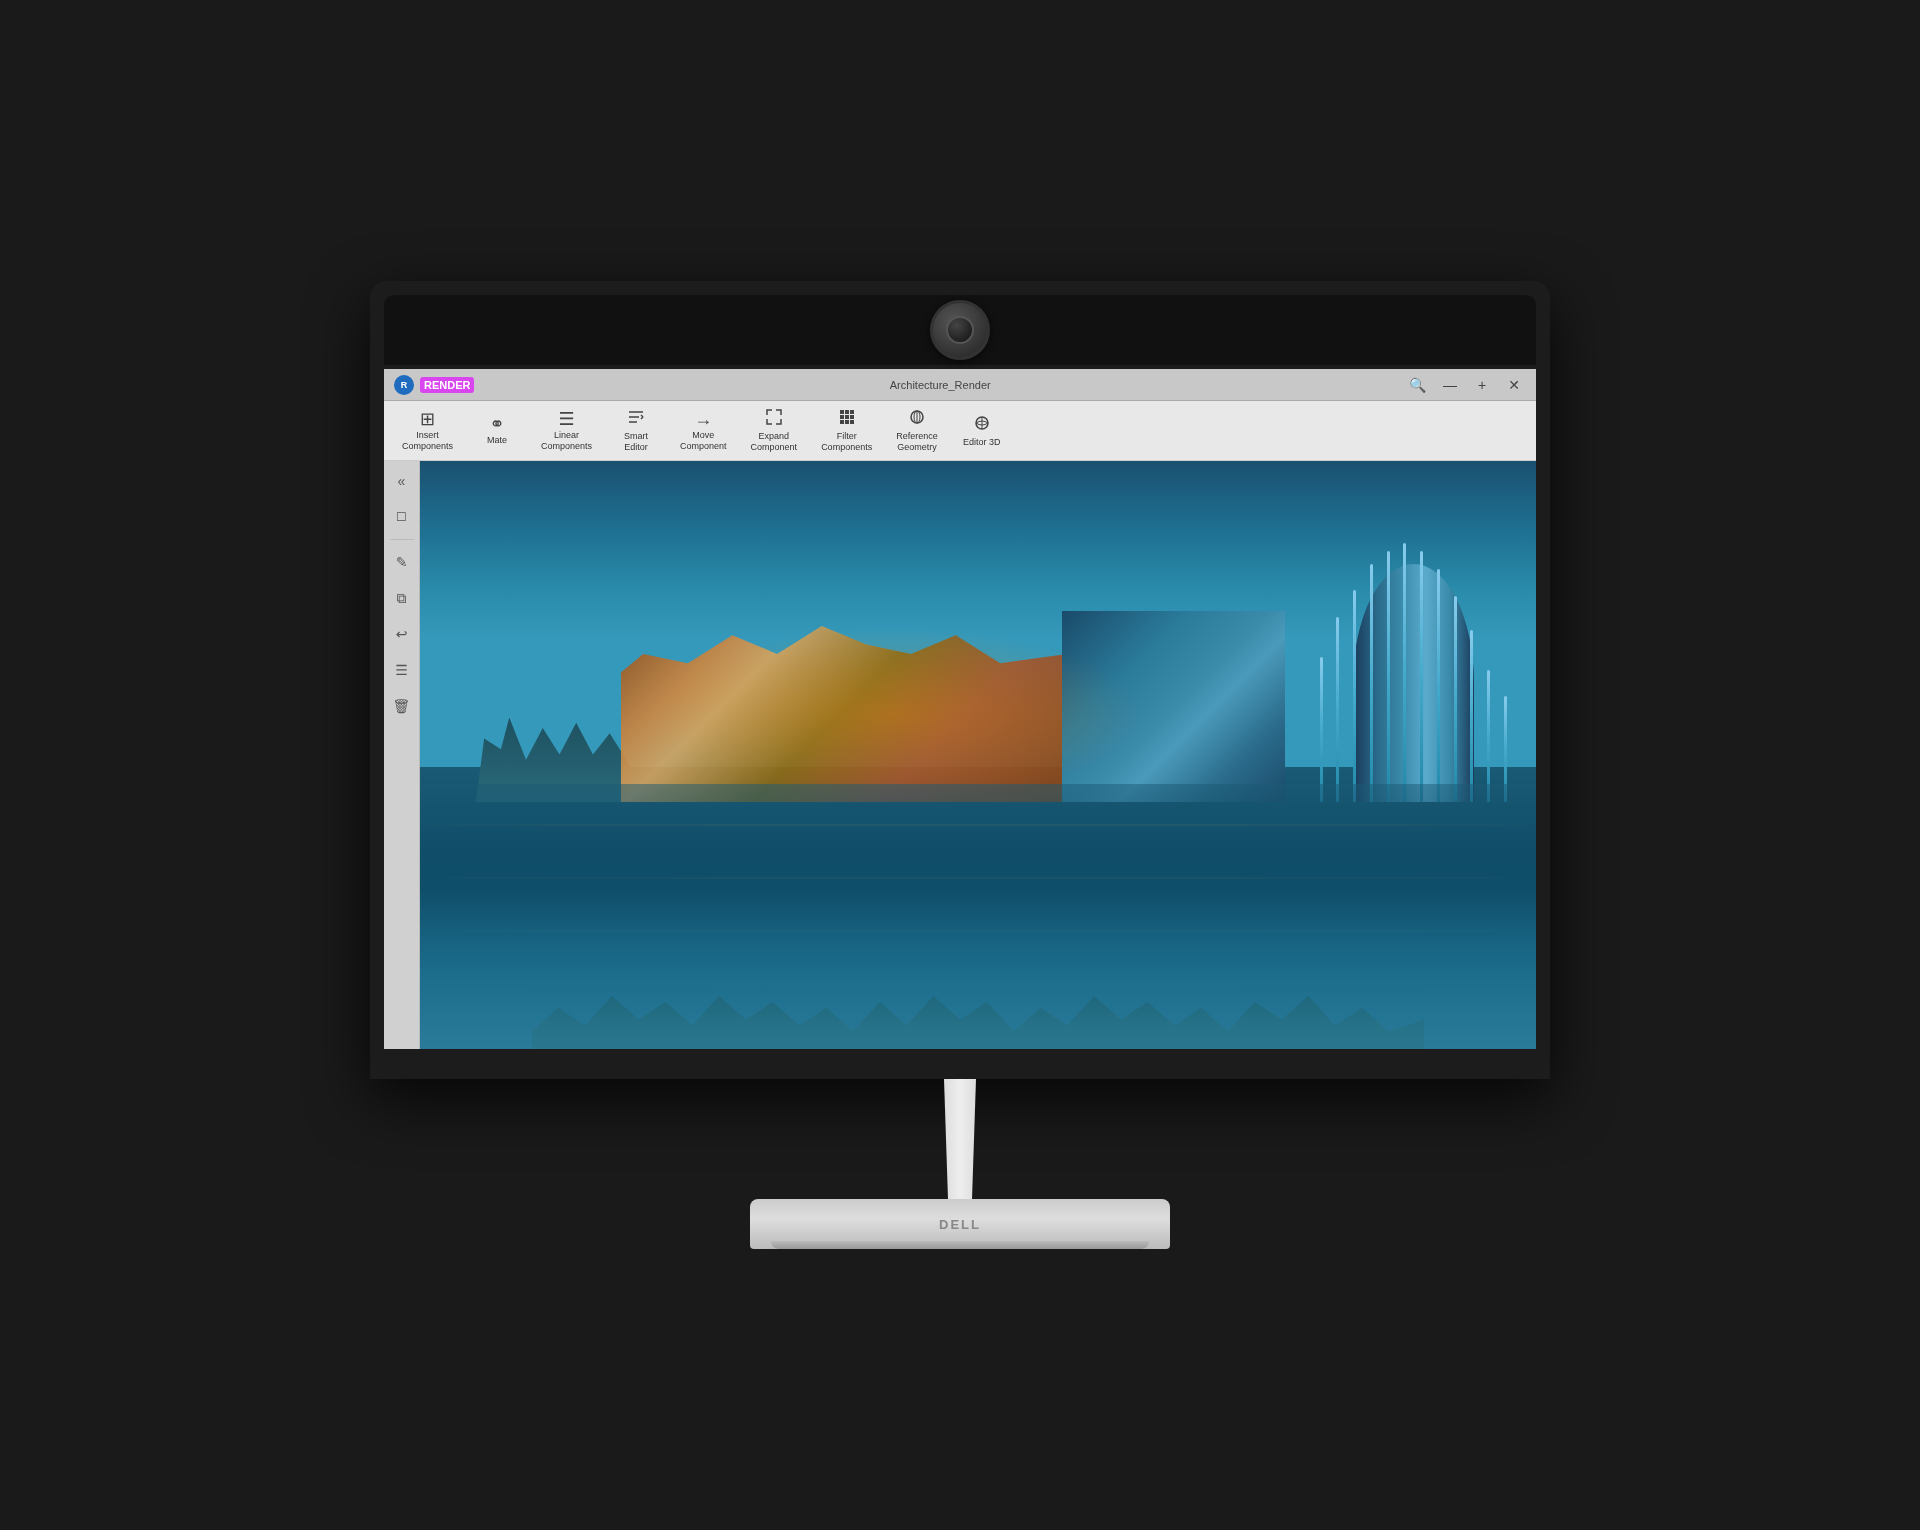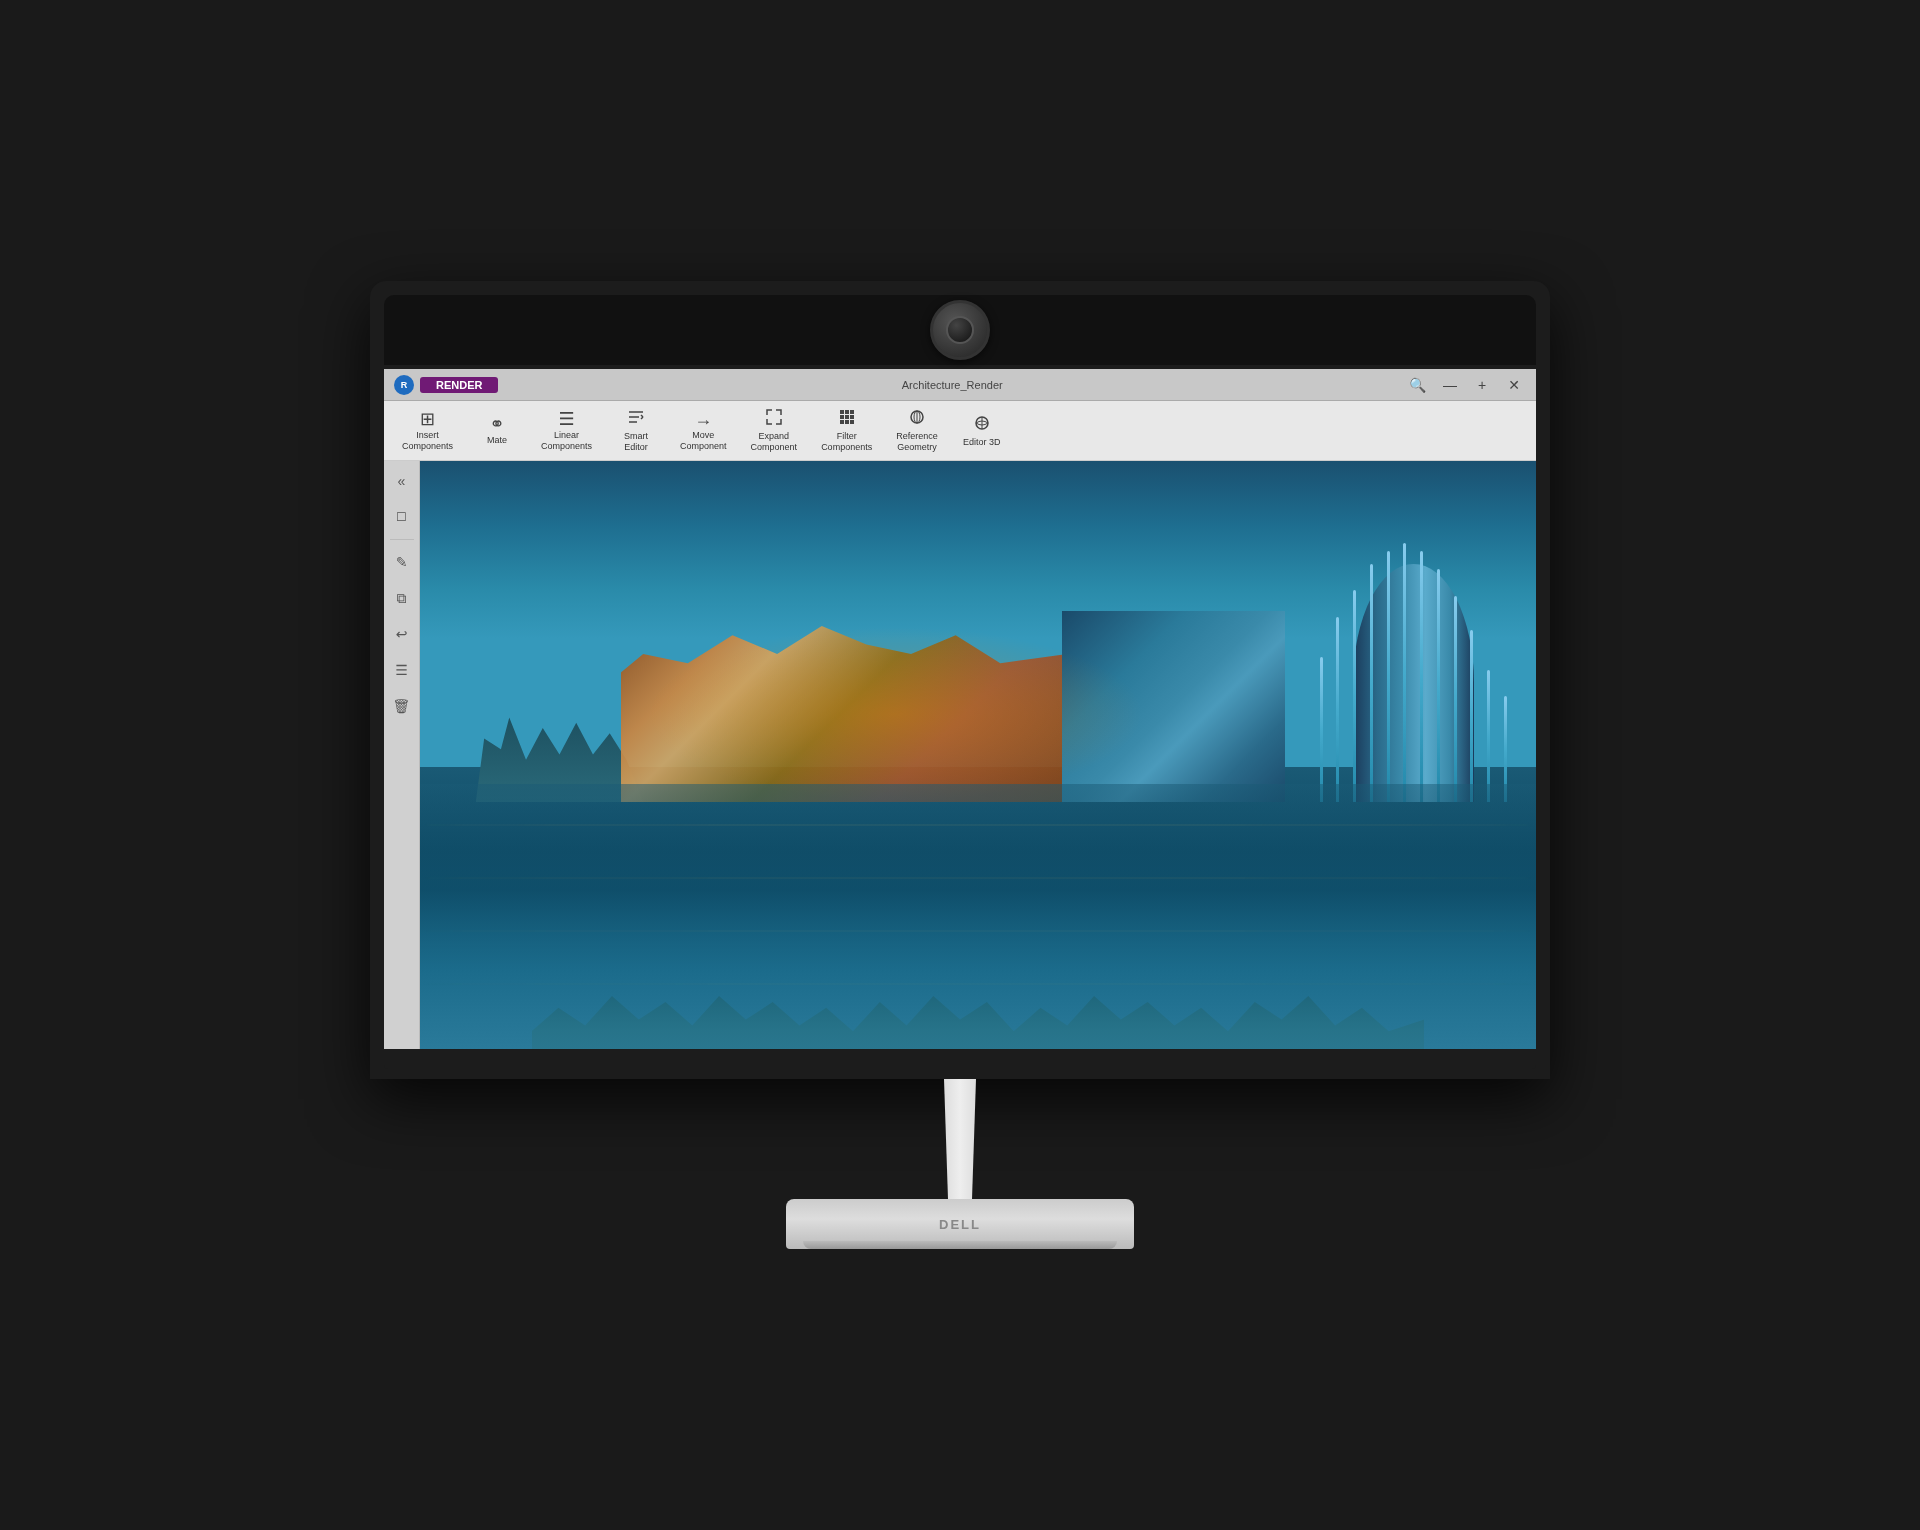--- a/index.html
+++ b/index.html
@@ -94,25 +94,25 @@
       border-radius: 50%;
       display: flex;
       align-items: center;
       justify-content: center;
       color: white;
       font-size: 9px;
       font-weight: bold;
     }
 
     .app-name {
-      background: #701a75;
+      background: #d946ef;
       color: white;
       font-size: 11px;
       font-weight: bold;
-      padding: 2px 16px;
+      padding: 2px 4px;
       border-radius: 3px;
     }
 
     .title-center {
       font-size: 11px;
       color: #444;
       font-weight: normal;
     }
 
     .title-bar-controls {
@@ -403,21 +403,21 @@
     .stand-neck {
       width: 80px;
       height: 120px;
       background: linear-gradient(90deg, #aaa 0%, #ddd 30%, #eee 50%, #ddd 70%, #aaa 100%);
       margin: 0 auto;
       clip-path: polygon(30% 0%, 70% 0%, 65% 100%, 35% 100%);
     }
 
     
     .stand-base {
-      width: 348px;
+      width: 420px;
       height: 50px;
       background: linear-gradient(180deg, #ccc 0%, #ddd 40%, #bbb 100%);
       border-radius: 8px 8px 4px 4px;
       margin: 0 auto;
       position: relative;
       display: flex;
       align-items: center;
       justify-content: center;
     }
 

